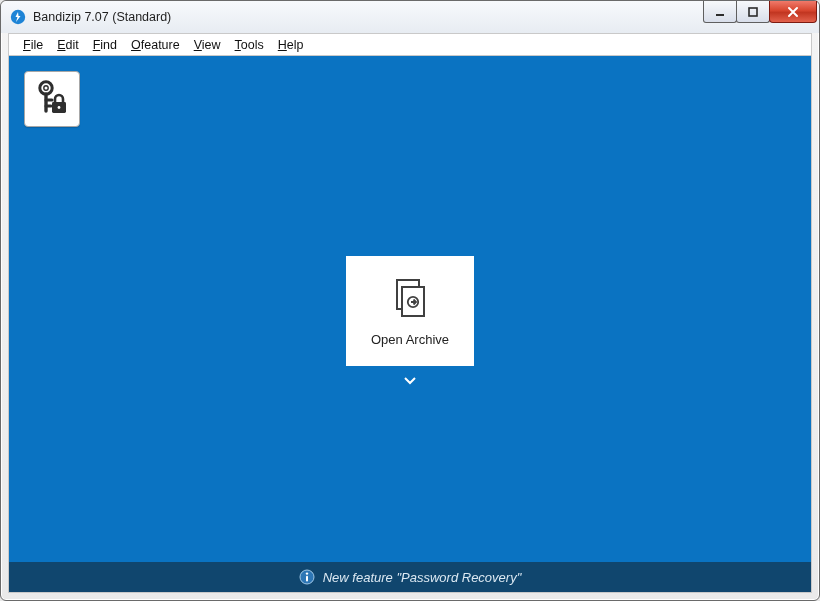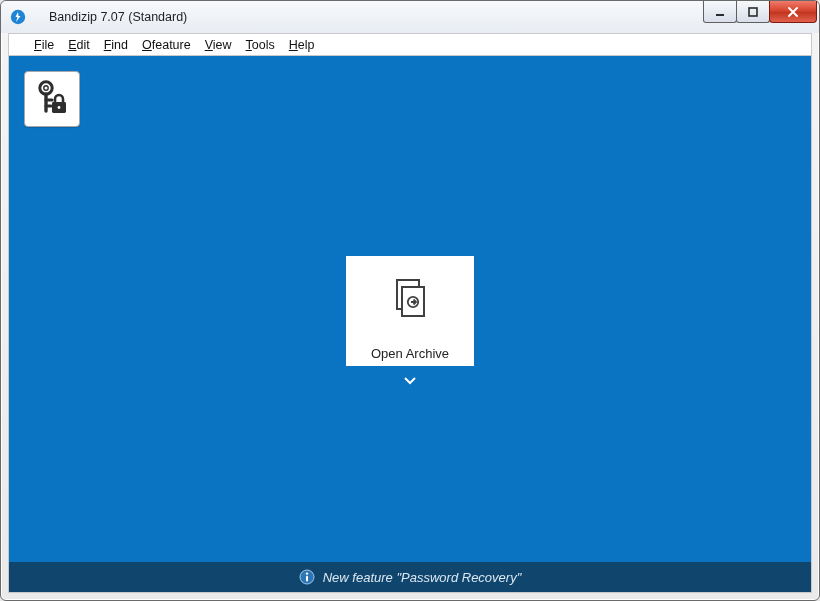--- a/index.html
+++ b/index.html
@@ -20,21 +20,21 @@
     height: 32px;
     display: flex; align-items: center;
     padding: 0 2px 0 8px;
     background: linear-gradient(#f7f9fc, #e7ecf2);
     border-top-left-radius: 6px; border-top-right-radius: 6px;
   }
   .app-icon {
     width: 18px; height: 18px; margin-right: 6px;
     display: flex; align-items: center; justify-content: center;
   }
-  .titlebar .title { font-size: 12.5px; color: #1f1f1f; flex: 1; margin-left: 16px; }
+  .titlebar .title { font-size: 12.5px; color: #1f1f1f; flex: 1; }
   .win-controls { display: flex; gap: 0; margin-left: auto; }
   .win-btn {
     width: 34px; height: 22px; position: relative; top: -5px;
     border: 1px solid #5f5f5f; border-top: none;
     background: linear-gradient(#f7f9fb, #d8deea);
     display: flex; align-items: center; justify-content: center;
     border-radius: 0 0 3px 3px;
     margin-left: -1px;
   }
   .win-btn.close {
@@ -42,21 +42,21 @@
     background: linear-gradient(#f07a6a, #d7462f 45%, #c23621 55%, #e2614c);
     border-color: #7c1a10;
     border-radius: 0 0 4px 4px;
   }
   .win-btn svg { display:block; }
 
   
   .menubar {
     height: 22px;
     margin: 0 7px;
-    padding: 1px 3px 0 18px;
+    padding: 1px 3px 0 7px;
     background: #fff;
     border: 1px solid #c9c9c9;
     border-bottom: none;
     display: flex; align-items: center;
     font-size: 12.5px; color: #111;
   }
   .menuitem {
     padding: 1px 7px;
     cursor: default;
   }
@@ -86,21 +86,21 @@
     position: absolute; top: 200px; left: 50%; transform: translateX(-50%);
     display: flex; gap: 2px;
   }
   .tile {
     width: 128px; height: 110px;
     background: #fff;
     display: flex; flex-direction: column; align-items: center; justify-content: flex-start;
     padding-top: 18px;
   }
   .tile .lbl {
-    margin-top: 28px;
+    margin-top: 14px;
     font-size: 13px; color: #222;
   }
   .tile svg { display:block; }
 
   .chevron {
     position: absolute; top: 316px; left: 50%; transform: translateX(-64px);
     width: 128px; display:flex; justify-content:center;
     color: #fff;
   }
 

